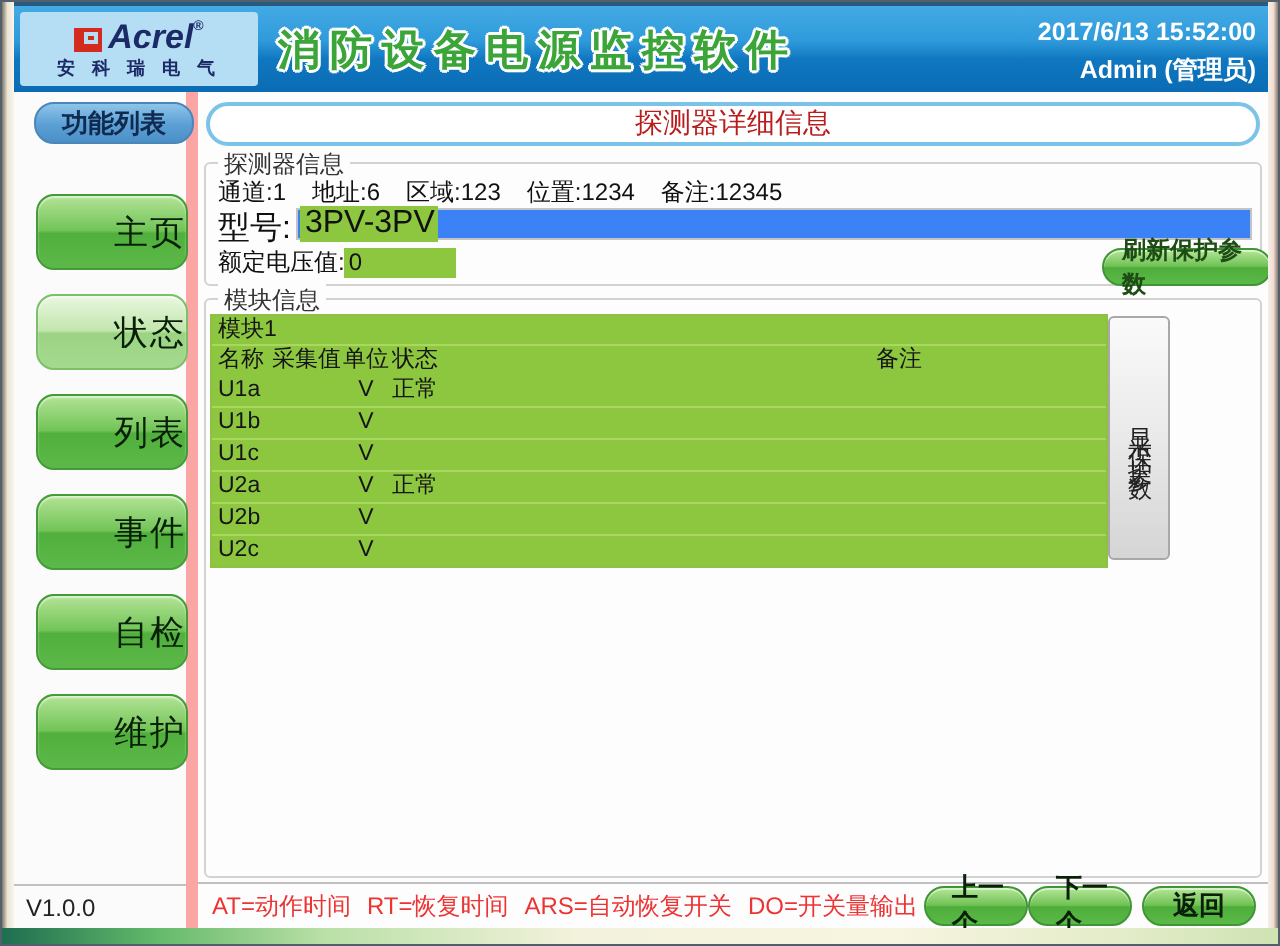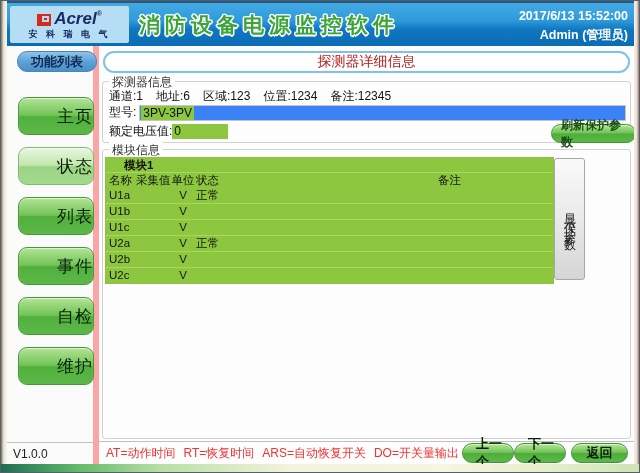--- a/index.html
+++ b/index.html
@@ -47,35 +47,35 @@
   
   .main{position:absolute;left:98px;top:45px;right:5px;bottom:8px;background:#fdfdfd;}
   .page-title{position:absolute;left:4px;top:5px;right:4px;height:22px;border:2px solid #7cc3e8;border-radius:11px;
               display:flex;align-items:center;justify-content:center;font-size:14px;color:#b91c1c;
               box-sizing:border-box;background:#fff;}
   .groupbox{position:absolute;border:1px solid #d2d2d2;border-radius:3px;box-sizing:border-box;}
   .gb-label{position:absolute;top:-8px;left:6px;background:#fdfdfd;padding:0 3px;font-size:12px;color:#333;}
   #gb-detector{left:3px;top:35px;width:529px;height:62px;}
   .info-line{position:absolute;left:6px;top:6px;font-size:12px;color:#111;white-space:nowrap;}
   .info-item{margin-right:13px;}
-  .model-line{position:absolute;left:6px;top:22px;right:4px;display:flex;align-items:center;font-size:12px;color:#111;}
+  .model-line{position:absolute;left:6px;top:22px;right:4px;display:flex;font-size:16px;color:#111;}
   .model-input{flex:1;height:16px;background:#3b82f6;border:1px solid #c4c4c4;margin-left:3px;
                display:flex;align-items:center;padding-left:1px;box-sizing:border-box;}
   .hl{background:#8dc63f;padding:0 2px;color:#111;}
   .rated-line{position:absolute;left:6px;top:41px;display:flex;align-items:center;font-size:12px;color:#111;}
   .rated-val{background:#8dc63f;padding:0 2px;min-width:52px;height:15px;line-height:15px;}
   .pill-btn{height:20px;border-radius:10px;display:flex;align-items:center;justify-content:center;
             background:linear-gradient(to bottom,#b5e698 0%,#6fc254 48%,#4fae3b 52%,#5ab947 100%);
             border:1px solid #3f9634;font-size:13px;font-weight:bold;color:#0a1f0a;padding:0 9px;
             box-shadow:inset 0 1px 0 rgba(255,255,255,.5);cursor:pointer;box-sizing:border-box;}
   #refresh-btn{position:absolute;left:452px;top:78px;width:85px;height:19px;font-size:12px;color:#1d4d15;z-index:6;}
   #gb-module{left:3px;top:103px;width:529px;height:290px;}
   .gtable{position:absolute;left:2px;top:7px;width:449px;border:1px solid #8fbf45;background:#8dc63f;
           font-size:11.5px;color:#151515;box-sizing:border-box;}
-  .gt-title{height:14px;line-height:14px;padding-left:18px;font-weight:bold;border-bottom:1px solid #a9d75f;}
+  .gt-title{height:14px;line-height:14px;padding-left:3px;font-weight:normal;border-bottom:1px solid #a9d75f;}
   .gt-row{display:grid;grid-template-columns:30px 34px 26px 150px 1fr;height:15px;line-height:15px;}
   .gt-row + .gt-row{border-top:1px solid #a9d75f;}
   .gt-row span{overflow:hidden;white-space:nowrap;}
   .c-name{padding-left:3px;}
   .c-unit{text-align:center;}
   .gt-head .c-remark{text-align:center;font-family:Liberation Serif, serif;}
   .vbtn{position:absolute;left:451px;top:8px;width:31px;height:122px;border:1px solid #a8a8a8;border-radius:3px;
         background:linear-gradient(to bottom,#fafafa,#e9e9e9 50%,#d5d5d5);cursor:pointer;box-sizing:border-box;
         display:flex;align-items:center;justify-content:center;writing-mode:vertical-rl;text-orientation:upright;
         letter-spacing:5px;font-size:12px;color:#222;}

